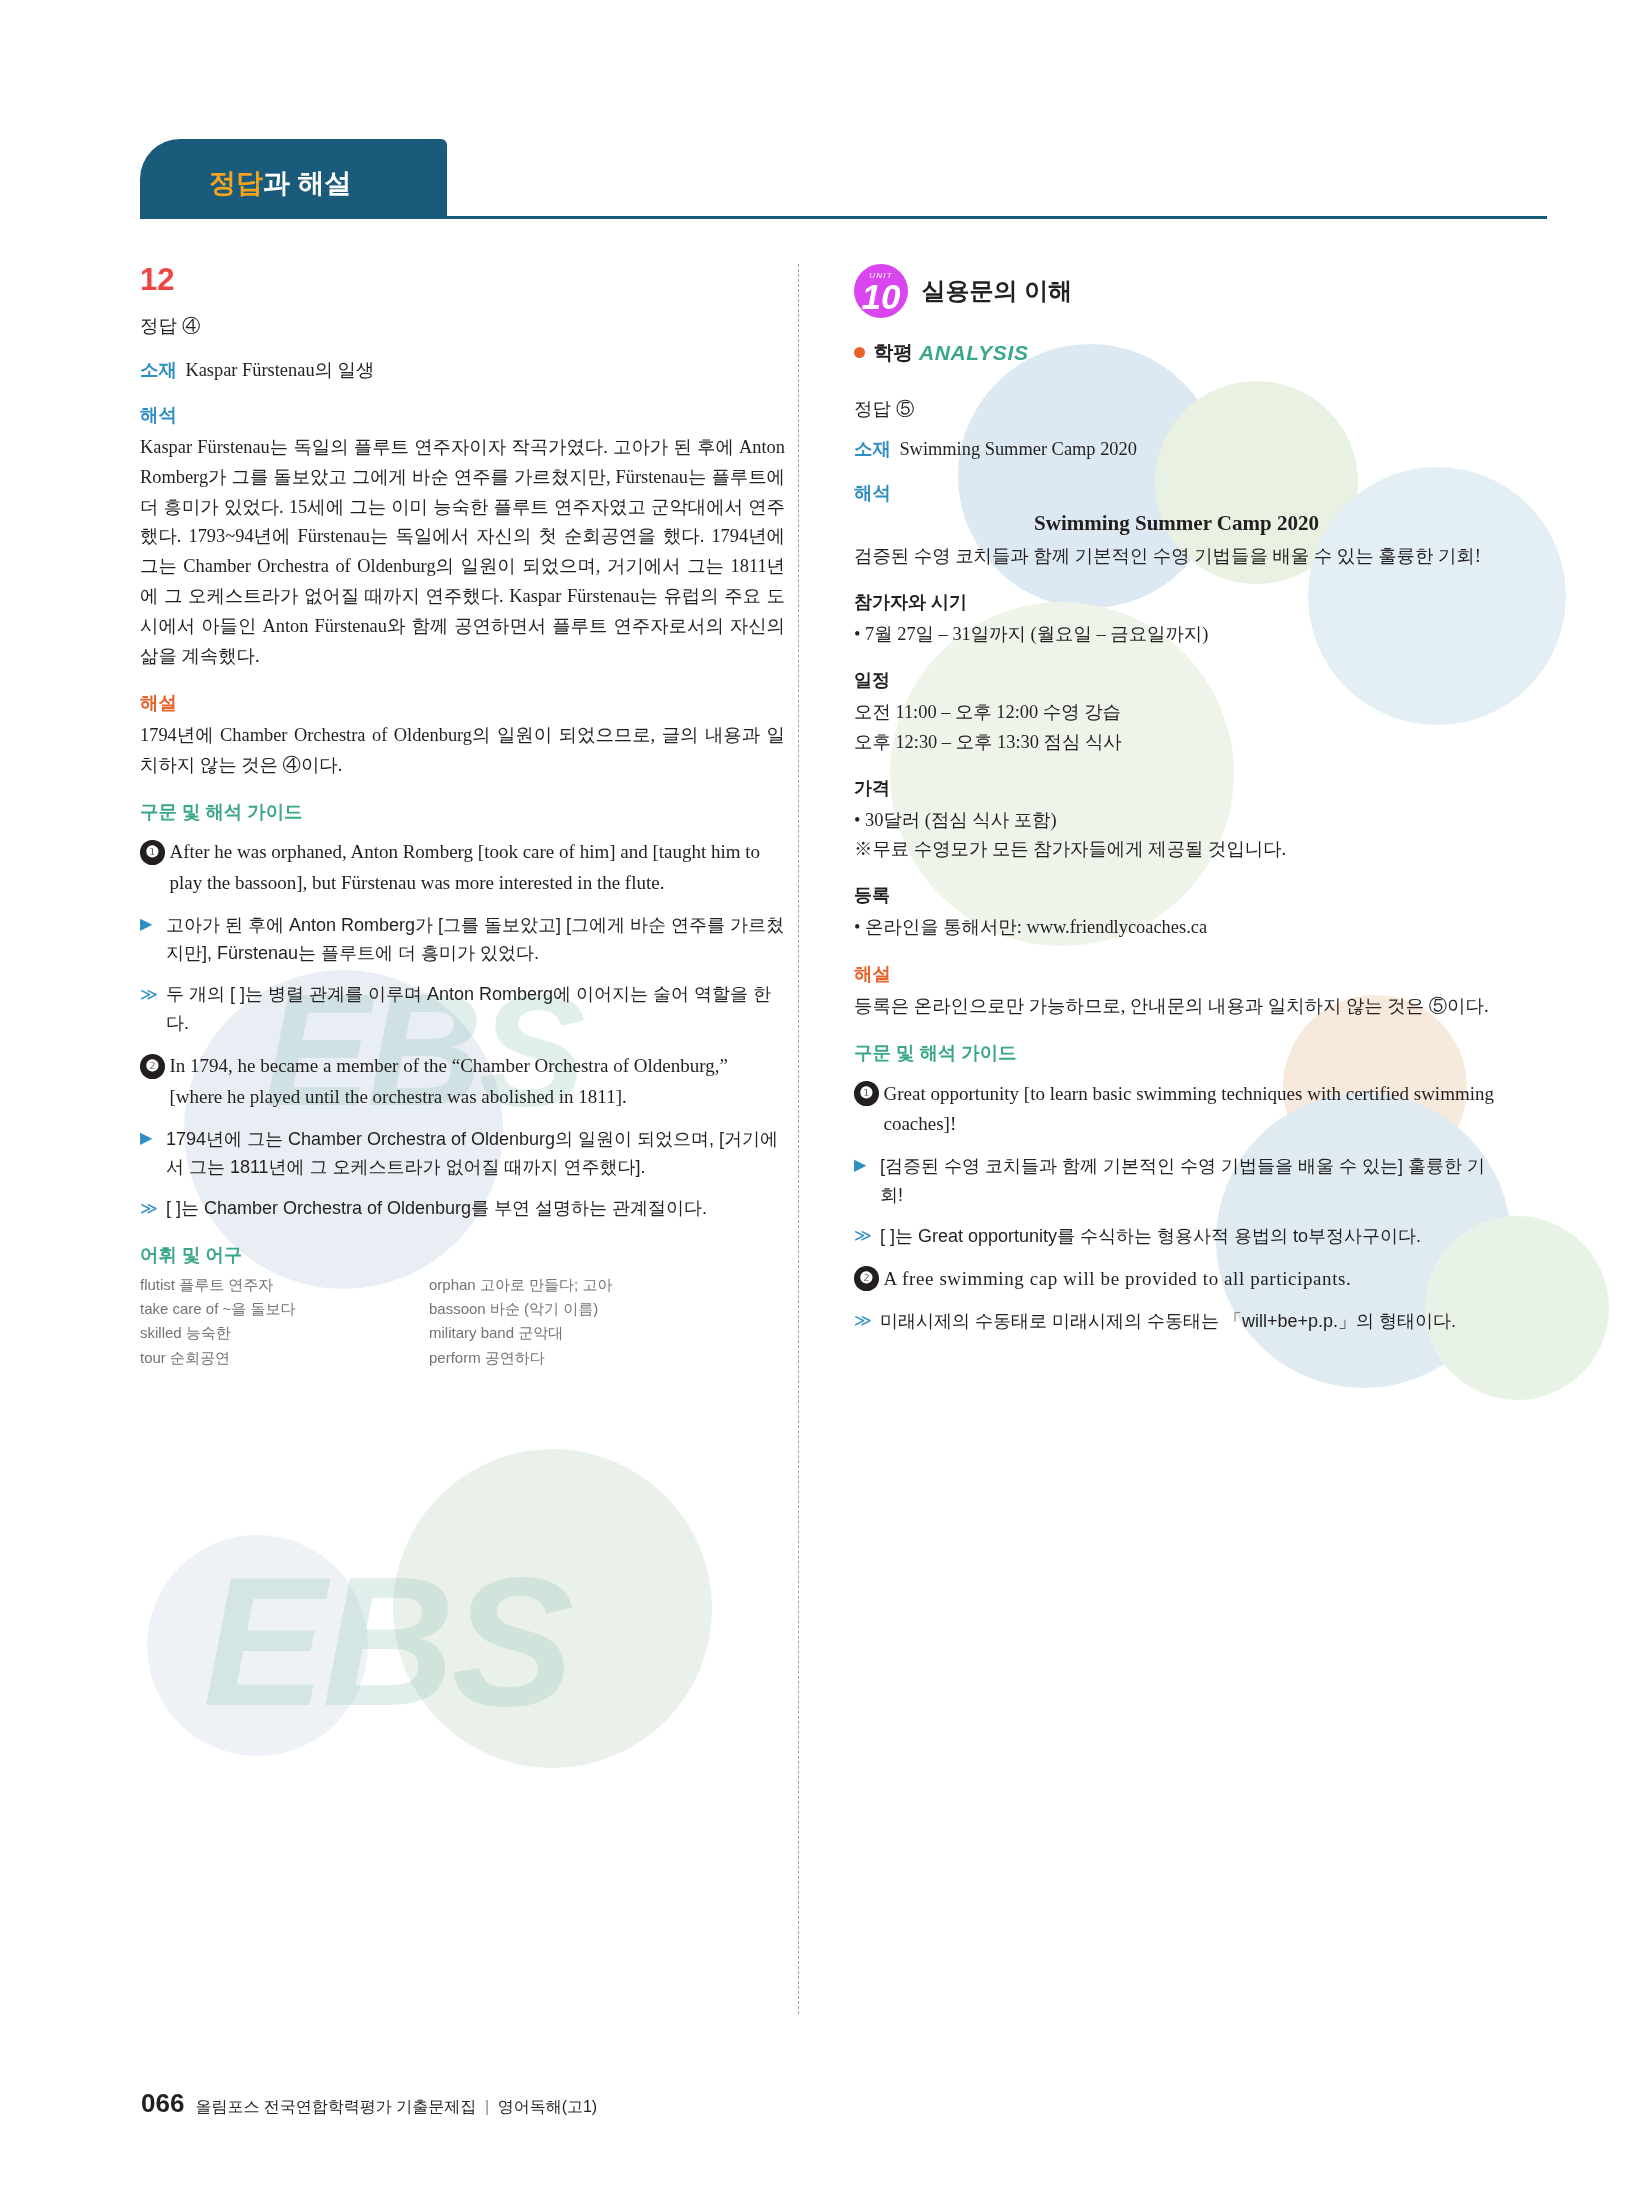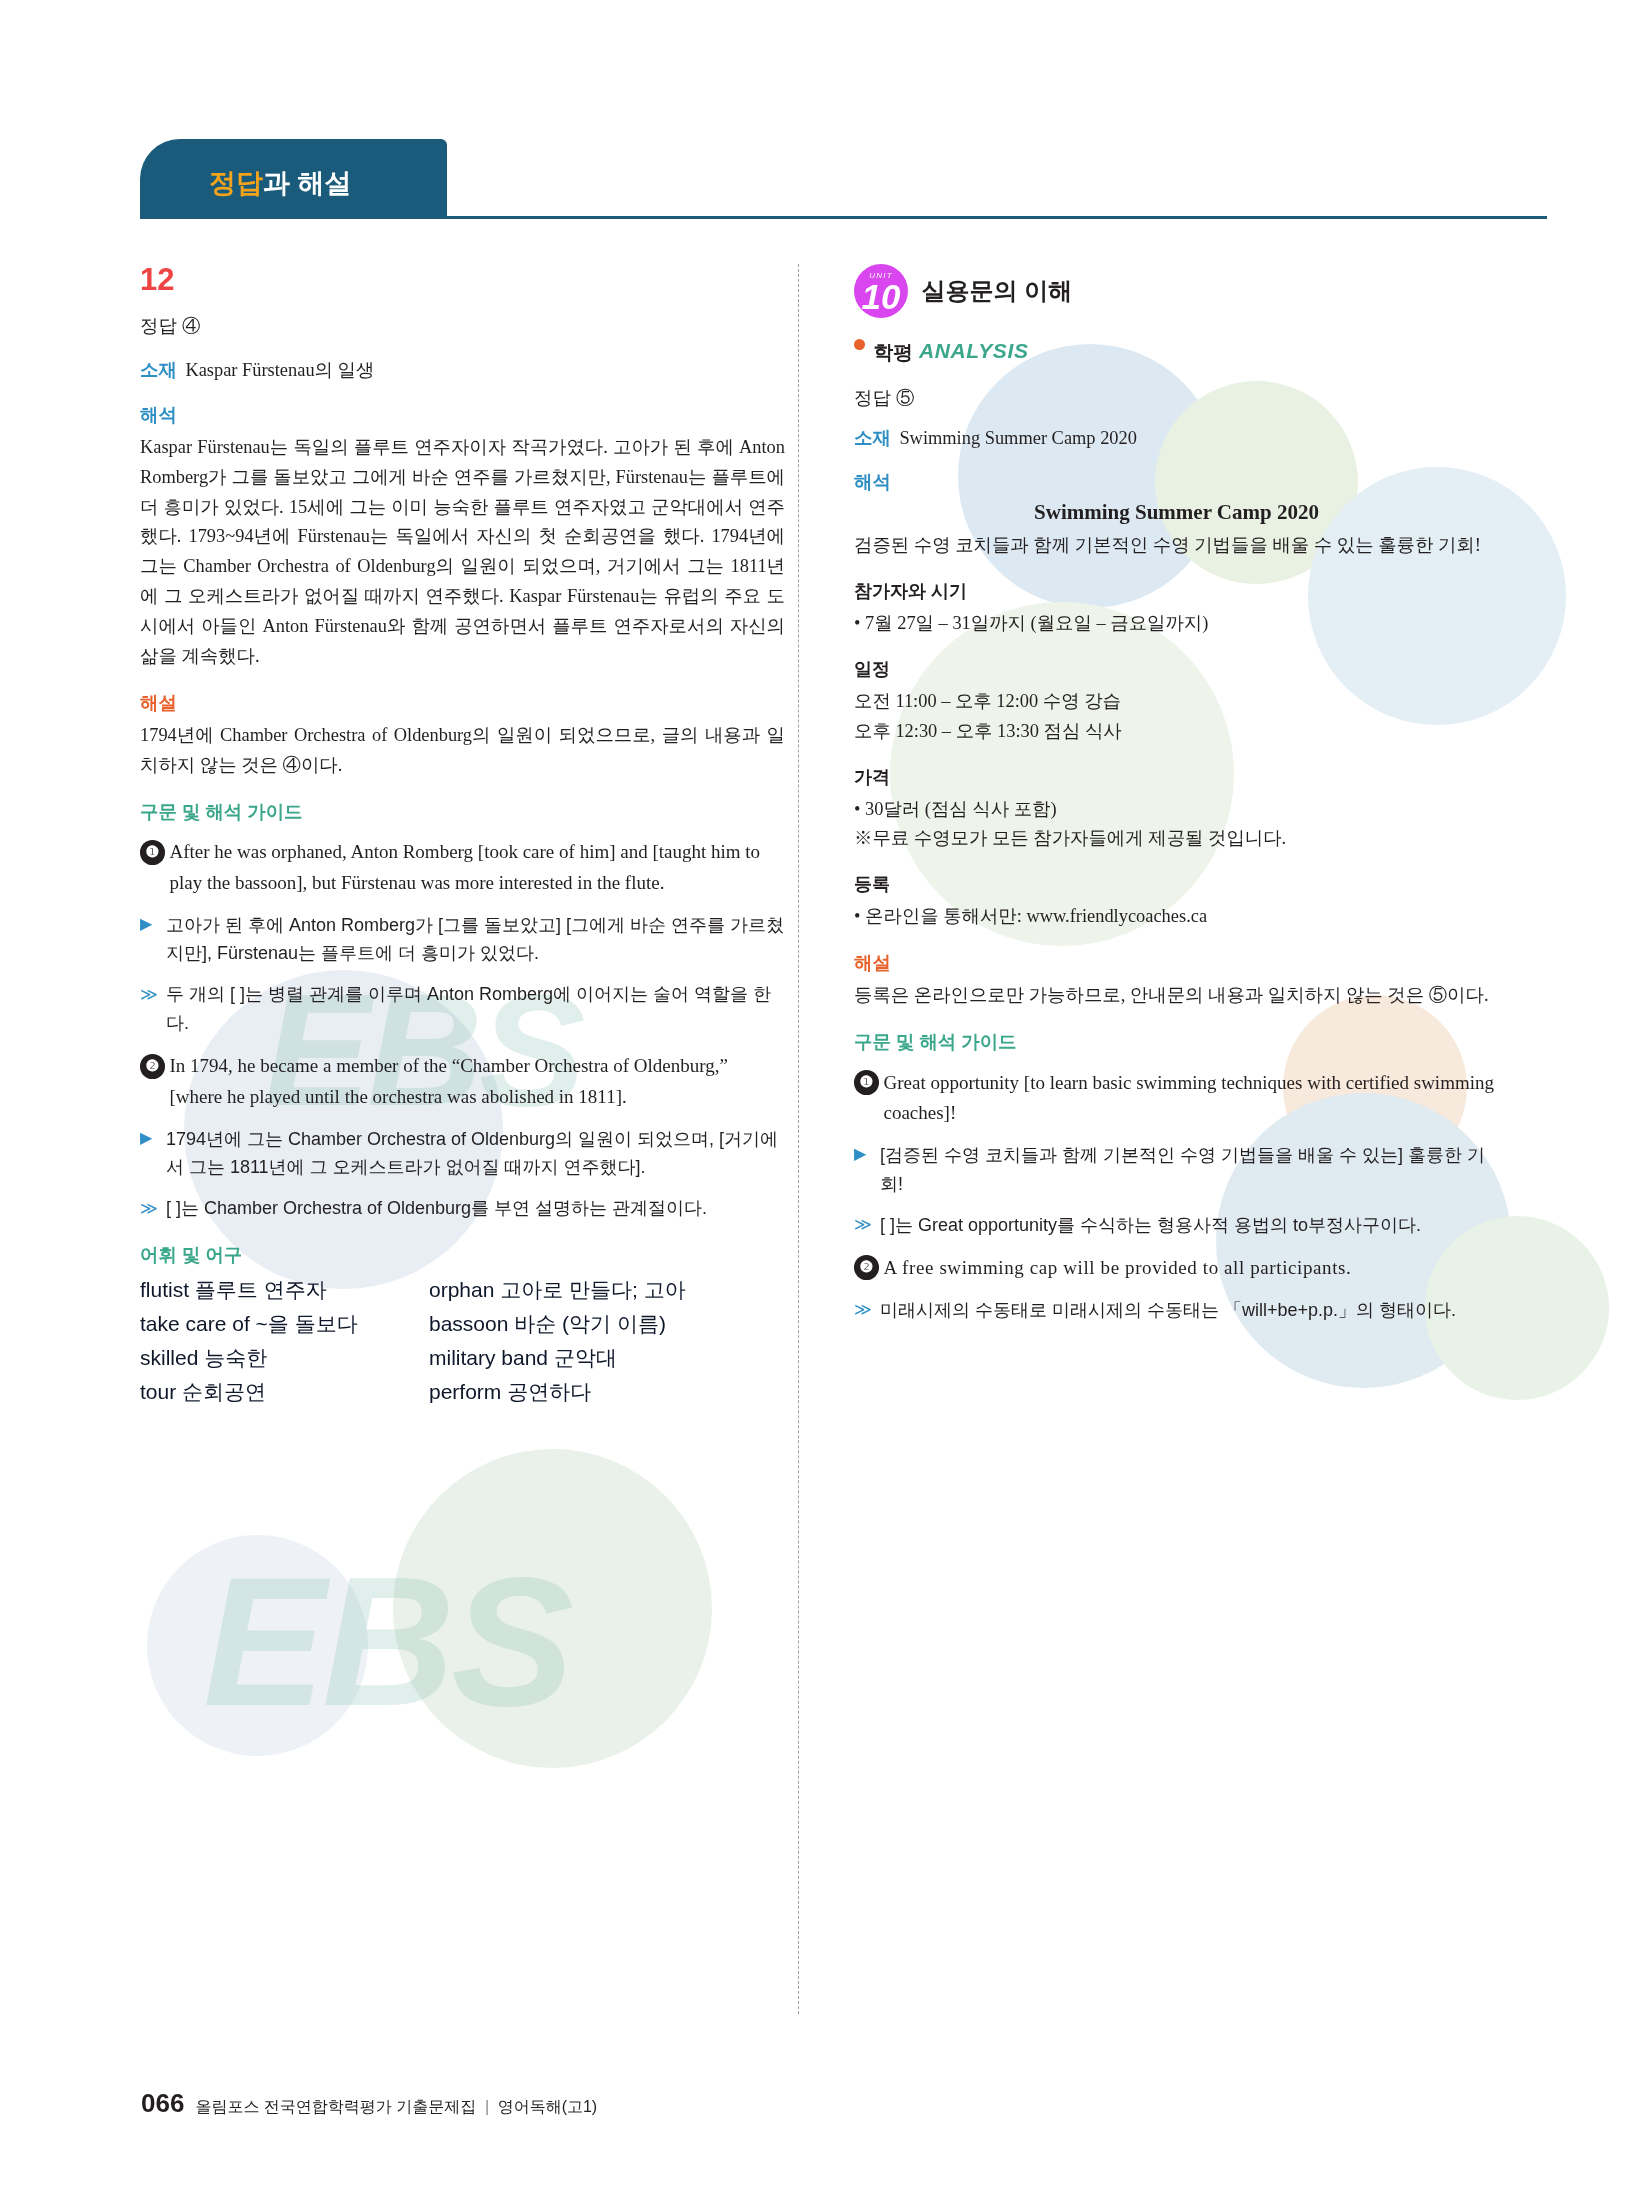--- a/index.html
+++ b/index.html
@@ -186,23 +186,23 @@
   }
   .arrow-mark.dbl { color: #2f8fc4; font-size: 17px; }
 
   
   .vocab {
     display: flex;
     margin-top: 6.1px;
   }
   .vocab-col { width: 289px; }
   .vocab-row {
-    font-size: 21px;
+    font-size: 15px;
     line-height: 1.62;
-    color: #0f172a;
+    color: #737373;
     white-space: nowrap;
   }
   .vocab-en { font-family: "Liberation Sans", sans-serif; }
   .vocab-ko { font-family: "Liberation Sans", sans-serif; }
 
   
   .unit-head {
     display: flex;
     align-items: center;
     margin-bottom: 21px;
@@ -237,22 +237,22 @@
     font-weight: bold;
     line-height: 1;
   }
   .unit-title {
     font-size: 24px;
     font-weight: bold;
     color: #231f20;
   }
   .analysis-row {
     display: flex;
-    align-items: flex-start;
-    margin-bottom: 19px;
+    align-items: center;
+    margin-bottom: 30px;
   }
   .bullet-dot {
     width: 11px;
     height: 11px;
     border-radius: 50%;
     background: #e8622c;
     margin-right: 8.6px;
   }
   .analysis-ko {
     font-size: 19.7px;

